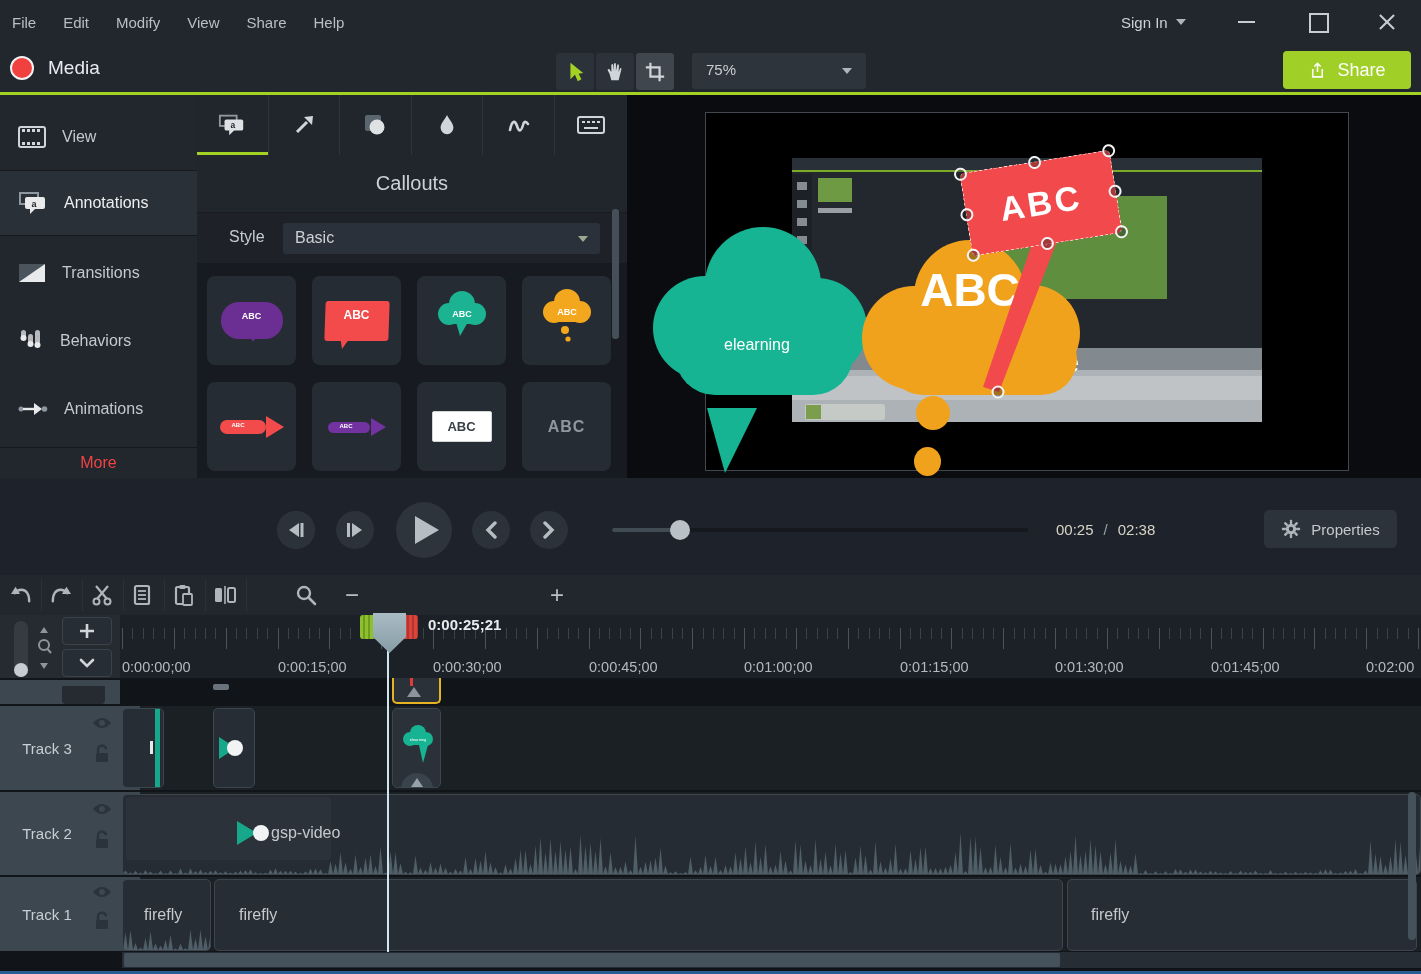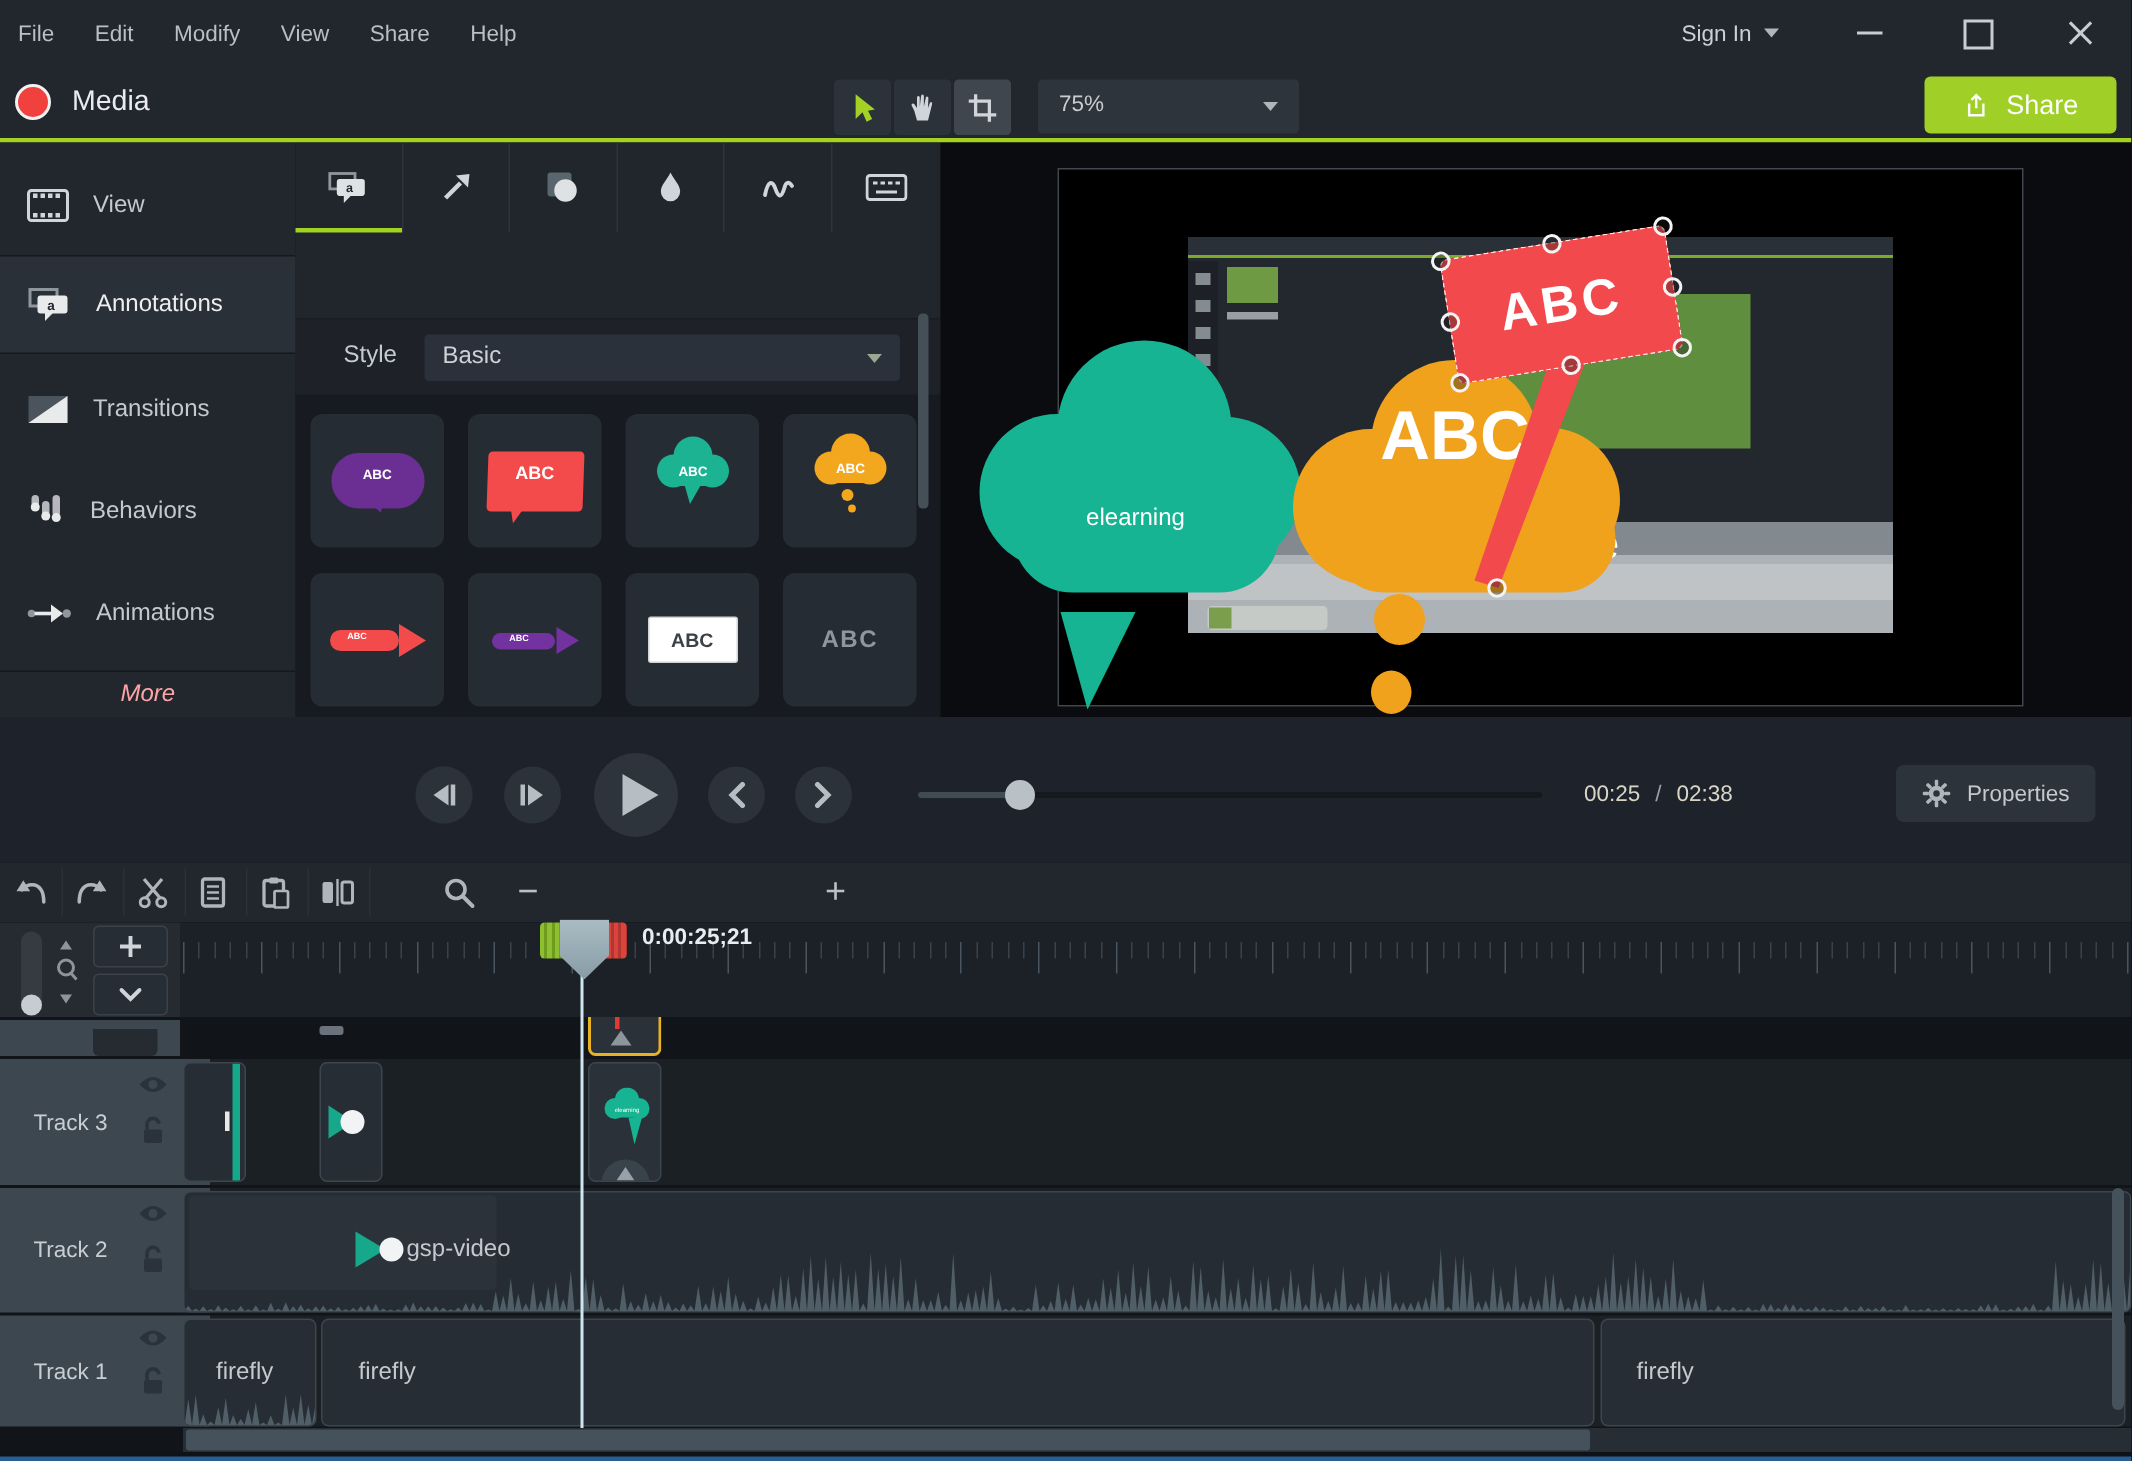--- a/index.html
+++ b/index.html
@@ -40,21 +40,21 @@
     color:#fdfefb; font-size:18px; }
   .accent-line { position:absolute; left:0; top:92px; width:1421px; height:3px; background:#a3d124; }
 
   
   .workspace { position:absolute; left:0; top:95px; width:1421px; height:383px; }
   .sidebar { position:absolute; left:0; top:0; width:197px; height:383px; background:#22262d; }
   .sb-item { position:absolute; left:0; width:197px; height:66px; display:flex; align-items:center; gap:16px; padding-left:18px; }
   .sb-item.sel { background:#2a3038; border-top:1px solid #15181d; border-bottom:1px solid #15181d; }
   .sb-label { font-size:16px; color:#c3c9ce; }
   .sb-more { position:absolute; left:0; top:352px; width:197px; height:31px; border-top:1px solid #15181d;
-    text-align:center; line-height:30px; font-size:16px; color:#fca5a5;font-style:italic; }
+    text-align:center; line-height:30px; font-size:16px; color:#ef4444; }
 
   .panel { position:absolute; left:197px; top:0; width:430px; height:383px; background:#21252c; }
   .tabbar { position:absolute; left:0; top:0; width:430px; height:60px; display:flex; }
   .tab { width:71.6px; height:60px; border-right:1px solid #2e343b; display:flex; align-items:center; justify-content:center; position:relative; }
   .tab:last-child{ border-right:none; }
   .tab.sel::after { content:""; position:absolute; left:0; bottom:0; width:100%; height:3px; background:#a3d124; }
   .panel-title { position:absolute; left:0; top:60px; width:430px; height:57px; text-align:center;
     line-height:56px; font-size:20px; color:#ccd1d5; }
   .style-row { position:absolute; left:0; top:117px; width:430px; height:51px; background:#1e2228; border-top:1px solid #181c21; }
   .style-label { position:absolute; left:32px; top:15px; font-size:16px; color:#c6cbd0; }
@@ -334,20 +334,21 @@
             <g fill="#cfd5da">
                 <rect x="5" y="6" width="3" height="2"></rect>
                 <rect x="10" y="6" width="3" height="2"></rect>
                 <rect x="15" y="6" width="3" height="2"></rect>
                 <rect x="20" y="6" width="3" height="2"></rect>
             <rect x="7" y="12" width="14" height="2"></rect>
               </g>
           </svg>
         </div>
       </div>
+      <div class="panel-title">Callouts</div>
       <div class="style-row">
         <span class="style-label">Style</span>
         <div class="style-dd">
           <span class="style-val">Basic</span>
           <span class="caret-down"></span>
         </div>
       </div>
       <div class="callout-grid">
         <div class="tile" style="left:10px; top:13px">
           <div class="bubble-purple"></div>
@@ -736,20 +737,31 @@
           <div class="tick" style="left: 1213.1px;"></div>
           <div class="tick" style="left: 1223.4px;"></div>
           <div class="tick" style="left: 1233.8px;"></div>
           <div class="tick major" style="left: 1244.2px;"></div>
           <div class="tick" style="left: 1254.5px;"></div>
           <div class="tick" style="left: 1264.9px;"></div>
           <div class="tick" style="left: 1275.3px;"></div>
           <div class="tick" style="left: 1285.6px;"></div>
           <div class="tick major" style="left: 1296px;"></div>
         </div>
+      <div class="ruler-labels">
+        <span class="rlabel" style="left:0">0:00:00;00</span>
+        <span class="rlabel" style="left:156px">0:00:15;00</span>
+        <span class="rlabel" style="left:311px">0:00:30;00</span>
+        <span class="rlabel" style="left:467px">0:00:45;00</span>
+        <span class="rlabel" style="left:622px">0:01:00;00</span>
+        <span class="rlabel" style="left:778px">0:01:15;00</span>
+        <span class="rlabel" style="left:933px">0:01:30;00</span>
+        <span class="rlabel" style="left:1089px">0:01:45;00</span>
+        <span class="rlabel" style="left:1244px">0:02:00</span>
+      </div>
     </div>
 
     <div class="strip">
       <div class="strip-head"></div>
       <div class="strip-tab"></div>
       <div class="strip-dash"></div>
       <div class="anim-clip">
         <span class="redtick"></span>
           <span class="tri"></span>
       </div>

